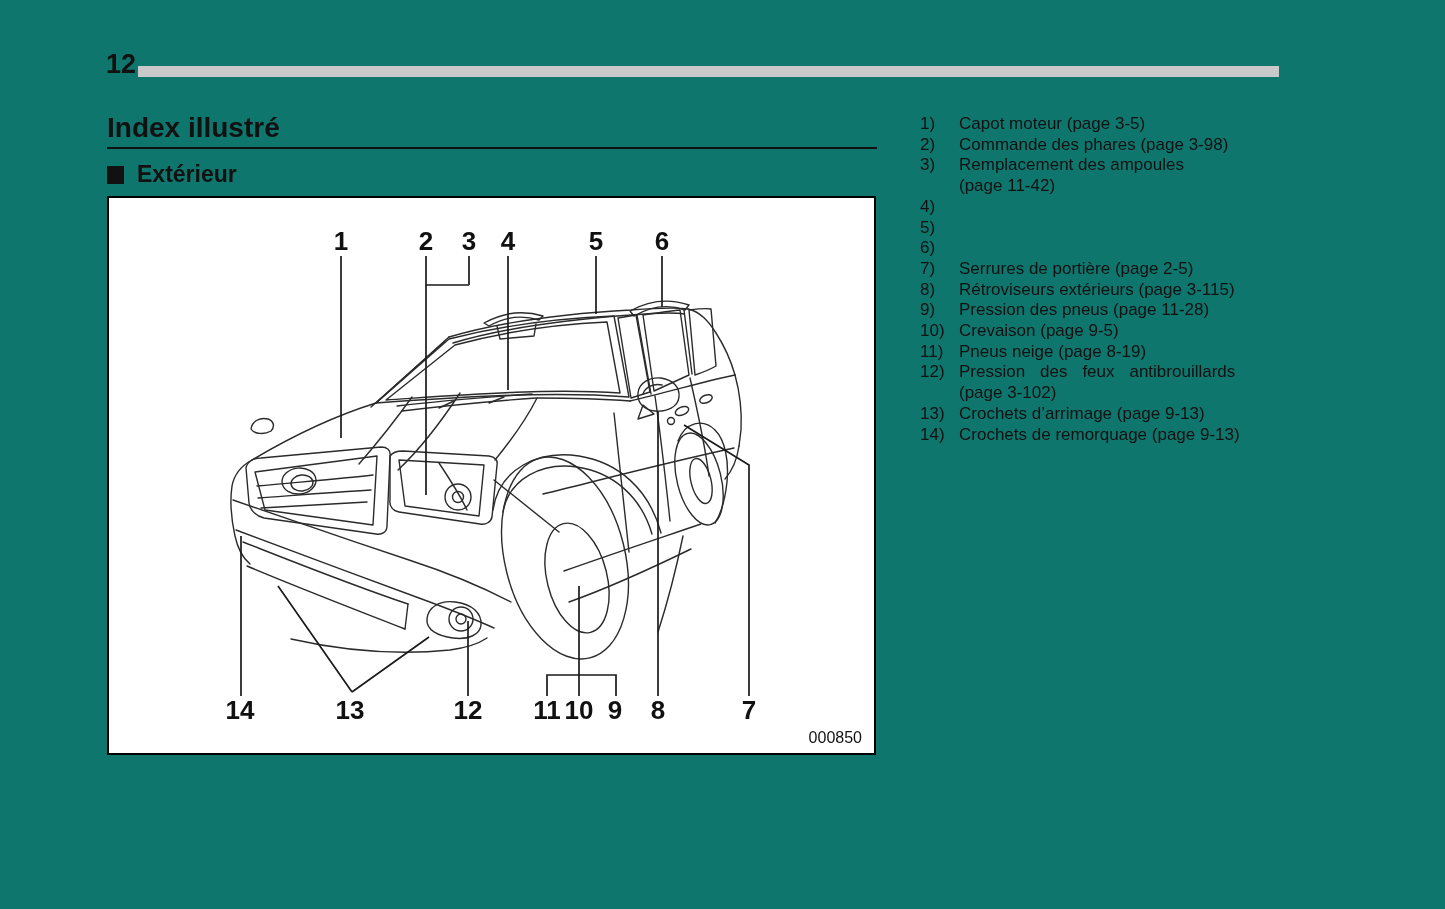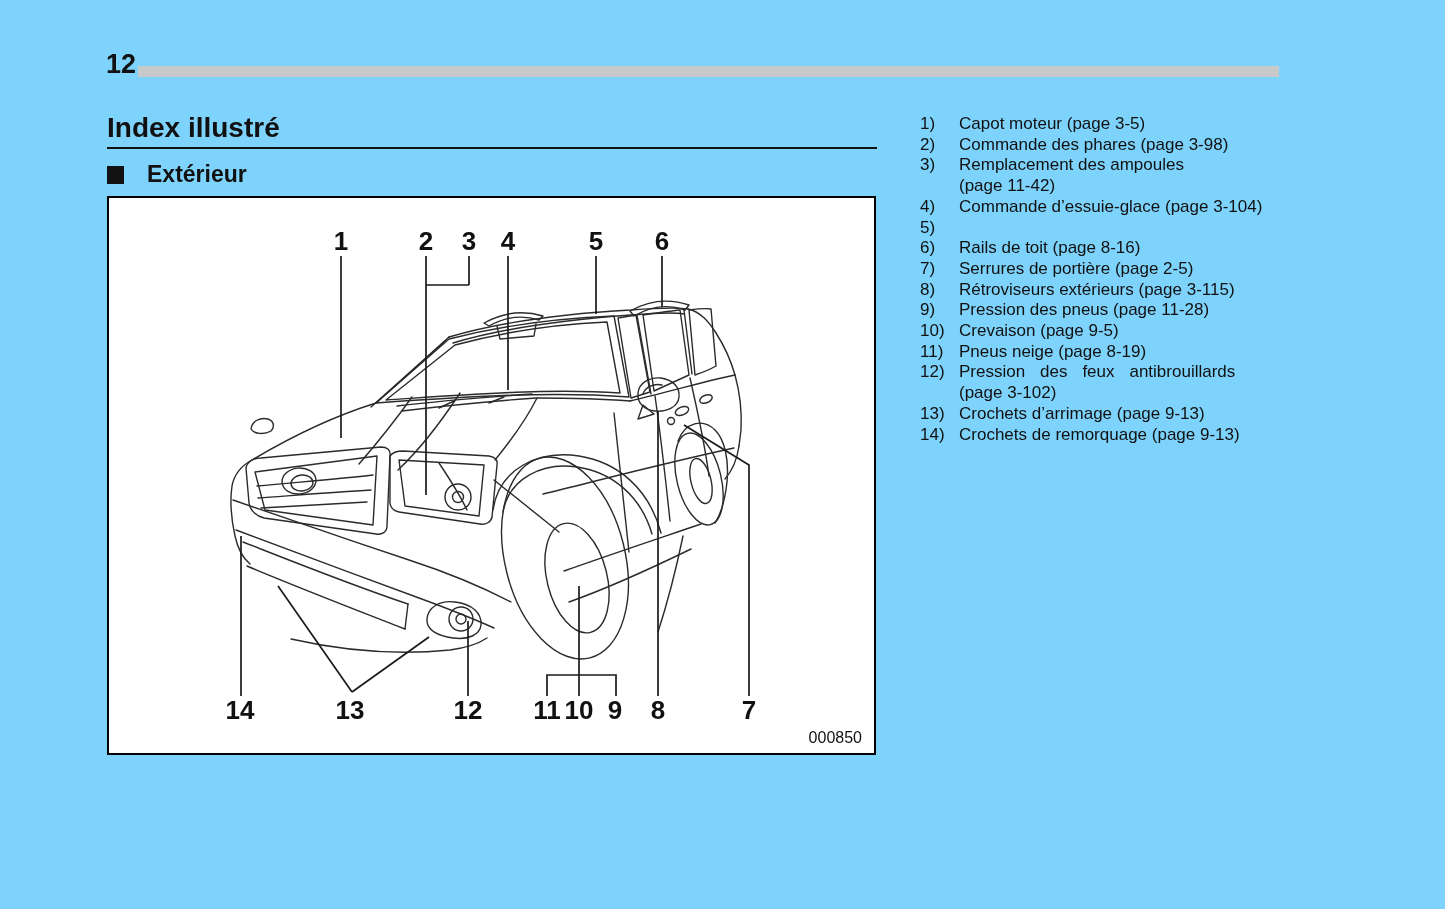--- a/index.html
+++ b/index.html
@@ -1,36 +1,36 @@
 <!DOCTYPE html>
 <html><head>
 <meta charset="utf-8">
 <style>
   html,body{margin:0;padding:0;background:#ffffff;}
   .page{
-    position:relative;width:1445px;height:909px;background:#7dd3fc;
+    position:relative;width:1445px;height:909px;background:#0f766e;
     font-family:"Liberation Sans",sans-serif;color:#1a1a1a;overflow:hidden;
   }
   
   .page-num{
     position:absolute;left:106px;top:49px;font-size:27px;font-weight:bold;color:#111;
   }
   .header-bar{
     position:absolute;left:138px;top:66px;width:1141px;height:11px;background:#c9c9c9;
   }
   
   .page-title{
     position:absolute;left:107px;top:112px;margin:0;font-size:28px;font-weight:bold;color:#111;
   }
   .title-rule{
     position:absolute;left:107px;top:147px;width:770px;height:2px;background:#111;
   }
   
   .section-heading{
-    position:absolute;left:107px;top:161px;display:flex;align-items:center;gap:23px;
+    position:absolute;left:107px;top:161px;display:flex;align-items:center;gap:13px;
   }
   .section-square{width:17px;height:18px;background:#111;display:inline-block;}
   .section-label{font-size:23px;font-weight:bold;color:#111;}
   
   .figure{
     position:absolute;left:107px;top:196px;width:769px;height:559px;
     border:2px solid #000;box-sizing:border-box;background:#fff;
   }
   .figure svg{display:block;}
   .car path,.car ellipse,.car circle{fill:none;stroke:#2b2b2b;stroke-width:1.4;stroke-linecap:round;stroke-linejoin:round;}
@@ -213,32 +213,26 @@
       </li>
       <li class="index-item">
         <span class="num">3)</span>
         <span class="txt">
           <span class="line">Remplacement des ampoules</span>
           <span class="line">(page 11-42)</span>
         </span>
       </li>
       <li class="index-item">
         <span class="num">4)</span>
-        <span class="txt">
-          <span class="line">Commande d’essuie-glace (page 3-104)</span>
-        </span>
       </li>
       <li class="index-item">
         <span class="num">5)</span>
       </li>
       <li class="index-item">
         <span class="num">6)</span>
-        <span class="txt">
-          <span class="line">Rails de toit (page 8-16)</span>
-        </span>
       </li>
       <li class="index-item">
         <span class="num">7)</span>
         <span class="txt">
           <span class="line">Serrures de portière (page 2-5)</span>
         </span>
       </li>
       <li class="index-item">
         <span class="num">8)</span>
         <span class="txt">

